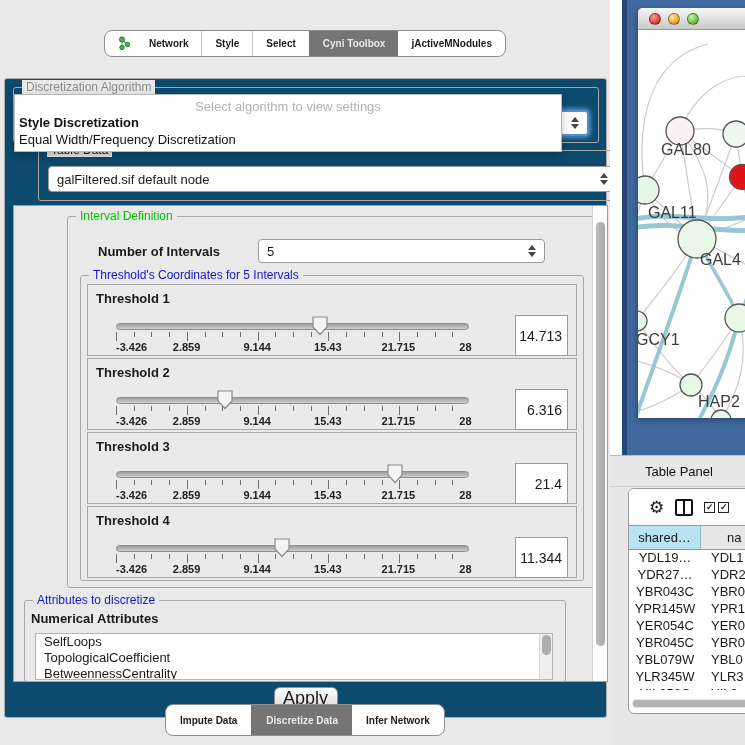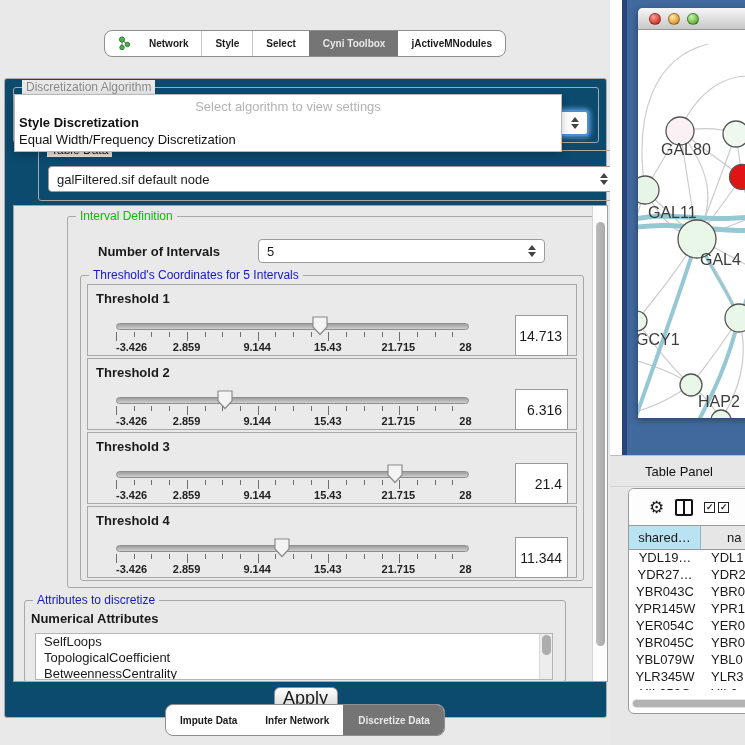--- a/index.html
+++ b/index.html
@@ -321,25 +321,25 @@
     </div>
 
     <div id="apply-btn">Apply</div>
   </div>
 
   <div id="bottom-tabs">
     <div class="pill">
       <div class="tab">
           <span>Impute Data</span>
         </div>
+      <div class="tab sel">
+          <span>Discretize Data</span>
+        </div>
       <div class="tab after-sel">
           <span>Infer Network</span>
-        </div>
-      <div class="tab sel">
-          <span>Discretize Data</span>
         </div>
     </div>
   </div>
 </div>
 
 <div id="right-top">
   <div id="blue-frame">
     <div id="net-window">
       <div id="net-titlebar">
         <span class="tl red"></span>

